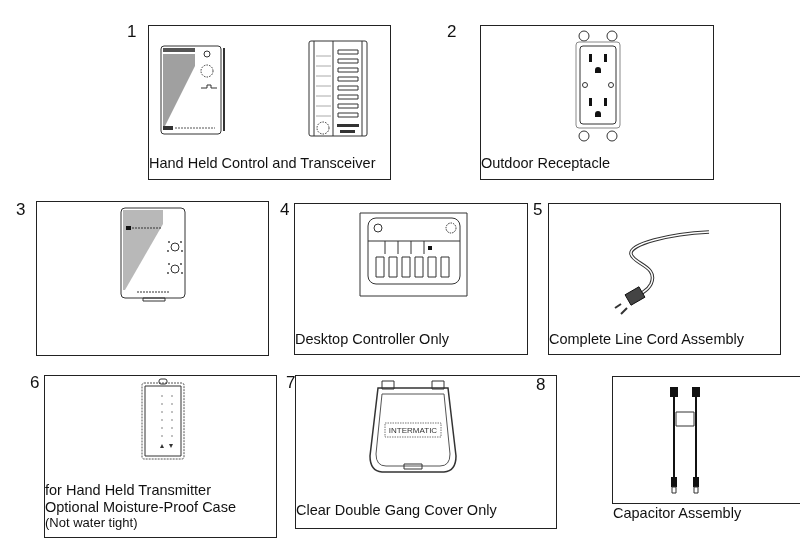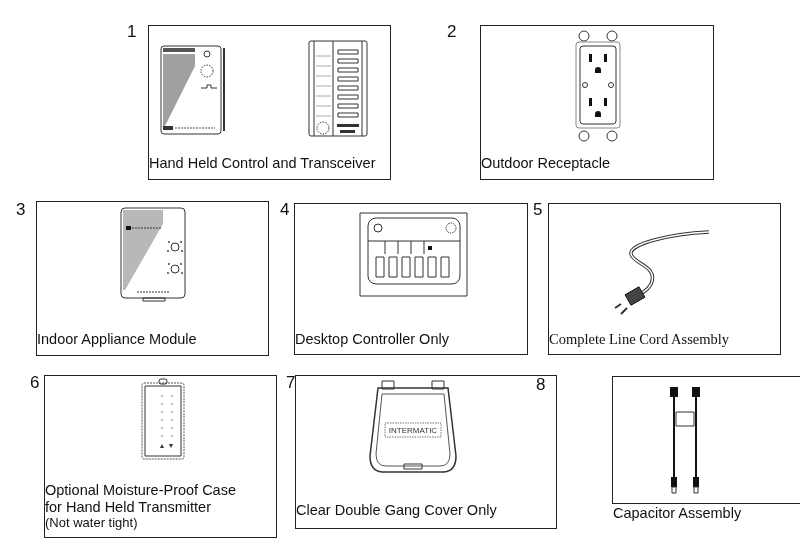--- a/index.html
+++ b/index.html
@@ -94,21 +94,20 @@
         <circle cx="131" cy="49" r="0.9"></circle>
         <circle cx="145" cy="49" r="0.9"></circle>
       <circle cx="132" cy="62" r="0.9"></circle>
         <circle cx="144" cy="62" r="0.9"></circle>
         <circle cx="131" cy="71" r="0.9"></circle>
         <circle cx="145" cy="71" r="0.9"></circle>
     </g>
     <rect x="106" y="96" width="22" height="3" fill="none" stroke="#333"></rect>
     <line x1="100" y1="90" x2="132" y2="90" stroke="#333" stroke-dasharray="2,1"></line>
   </svg>
-  <div class="cap" style="top:129px;">Indoor Appliance Module</div>
 </div>
 
 <div class="num" style="left:280px;top:200px;">4</div>
 <div class="box" style="left:294px;top:203px;width:234px;height:152px;">
   <svg style="left:0;top:0;" width="234" height="152">
     <rect x="65" y="9" width="107" height="83" fill="none" stroke="#333"></rect>
     <rect x="73" y="14" width="92" height="66" rx="8" fill="none" stroke="#333"></rect>
     <circle cx="83" cy="24" r="4" fill="none" stroke="#333"></circle>
     <circle cx="156" cy="24" r="5" fill="none" stroke="#333" stroke-dasharray="1.5,1"></circle>
     <line x1="73" y1="37" x2="165" y2="37" stroke="#333"></line>
@@ -123,21 +122,21 @@
         <line x1="103" y1="37" x2="103" y2="50"></line>
       <line x1="116" y1="37" x2="116" y2="50"></line>
         <line x1="129" y1="37" x2="129" y2="50"></line>
     </g>
     <rect x="133" y="42" width="4" height="4" fill="#111"></rect>
   </svg>
   <div class="cap" style="top:127px;">Desktop Controller Only</div>
 </div>
 
 <div class="num" style="left:533px;top:200px;">5</div>
-<div class="box" style="left:548px;top:203px;width:233px;height:152px;font-family:Liberation Serif, serif;">
+<div class="box" style="left:548px;top:203px;width:233px;height:152px;">
   <svg style="left:0;top:0;" width="233" height="152">
     <path d="M160 28 C120 30, 80 40, 82 50 C84 60, 110 62, 102 80 C98 88, 92 88, 90 92" fill="none" stroke="#333" stroke-width="3.5"></path>
     <path d="M160 28 C120 30, 80 40, 82 50 C84 60, 110 62, 102 80 C98 88, 92 88, 90 92" fill="none" stroke="#fff" stroke-width="1.5"></path>
     <rect x="78" y="86" width="16" height="12" transform="rotate(-30 86 92)" fill="#444" stroke="#111"></rect>
     <line x1="72" y1="100" x2="66" y2="104" stroke="#333" stroke-width="2"></line>
     <line x1="78" y1="104" x2="72" y2="110" stroke="#333" stroke-width="2"></line>
   </svg>
   <div class="cap" style="top:127px;">Complete Line Cord Assembly</div>
 </div>
 
@@ -158,22 +157,22 @@
         <circle cx="127" cy="44" r="0.7"></circle>
       <circle cx="117" cy="52" r="0.7"></circle>
         <circle cx="127" cy="52" r="0.7"></circle>
         <circle cx="117" cy="60" r="0.7"></circle>
         <circle cx="127" cy="60" r="0.7"></circle>
     </g>
     <polygon points="115,72 117,68 119,72" fill="#333"></polygon>
       <polygon points="124,68 126,72 128,68" fill="#333"></polygon>
   </svg>
   <div class="cap" style="top:106px;line-height:17px;">
+    <div>for Hand Held Transmitter</div>
     <div>Optional Moisture-Proof Case</div>
-    <div>for Hand Held Transmitter</div>
     <div class="small" style="font-size:13px;line-height:13px;">(Not water tight)</div>
   </div>
 </div>
 
 <div class="num" style="left:286px;top:373px;">7</div>
 <div class="box" style="left:295px;top:375px;width:262px;height:154px;">
   <svg style="left:0;top:0;" width="233" height="154">
     <path d="M82 12 L152 12 L160 80 Q160 95 148 96 L86 96 Q74 95 74 80 Z" fill="none" stroke="#333" stroke-width="1.5"></path>
     <path d="M86 18 L148 18 L154 78 Q154 90 144 90 L90 90 Q80 90 80 78 Z" fill="none" stroke="#555"></path>
     <rect x="86" y="5" width="12" height="8" fill="none" stroke="#333"></rect>

